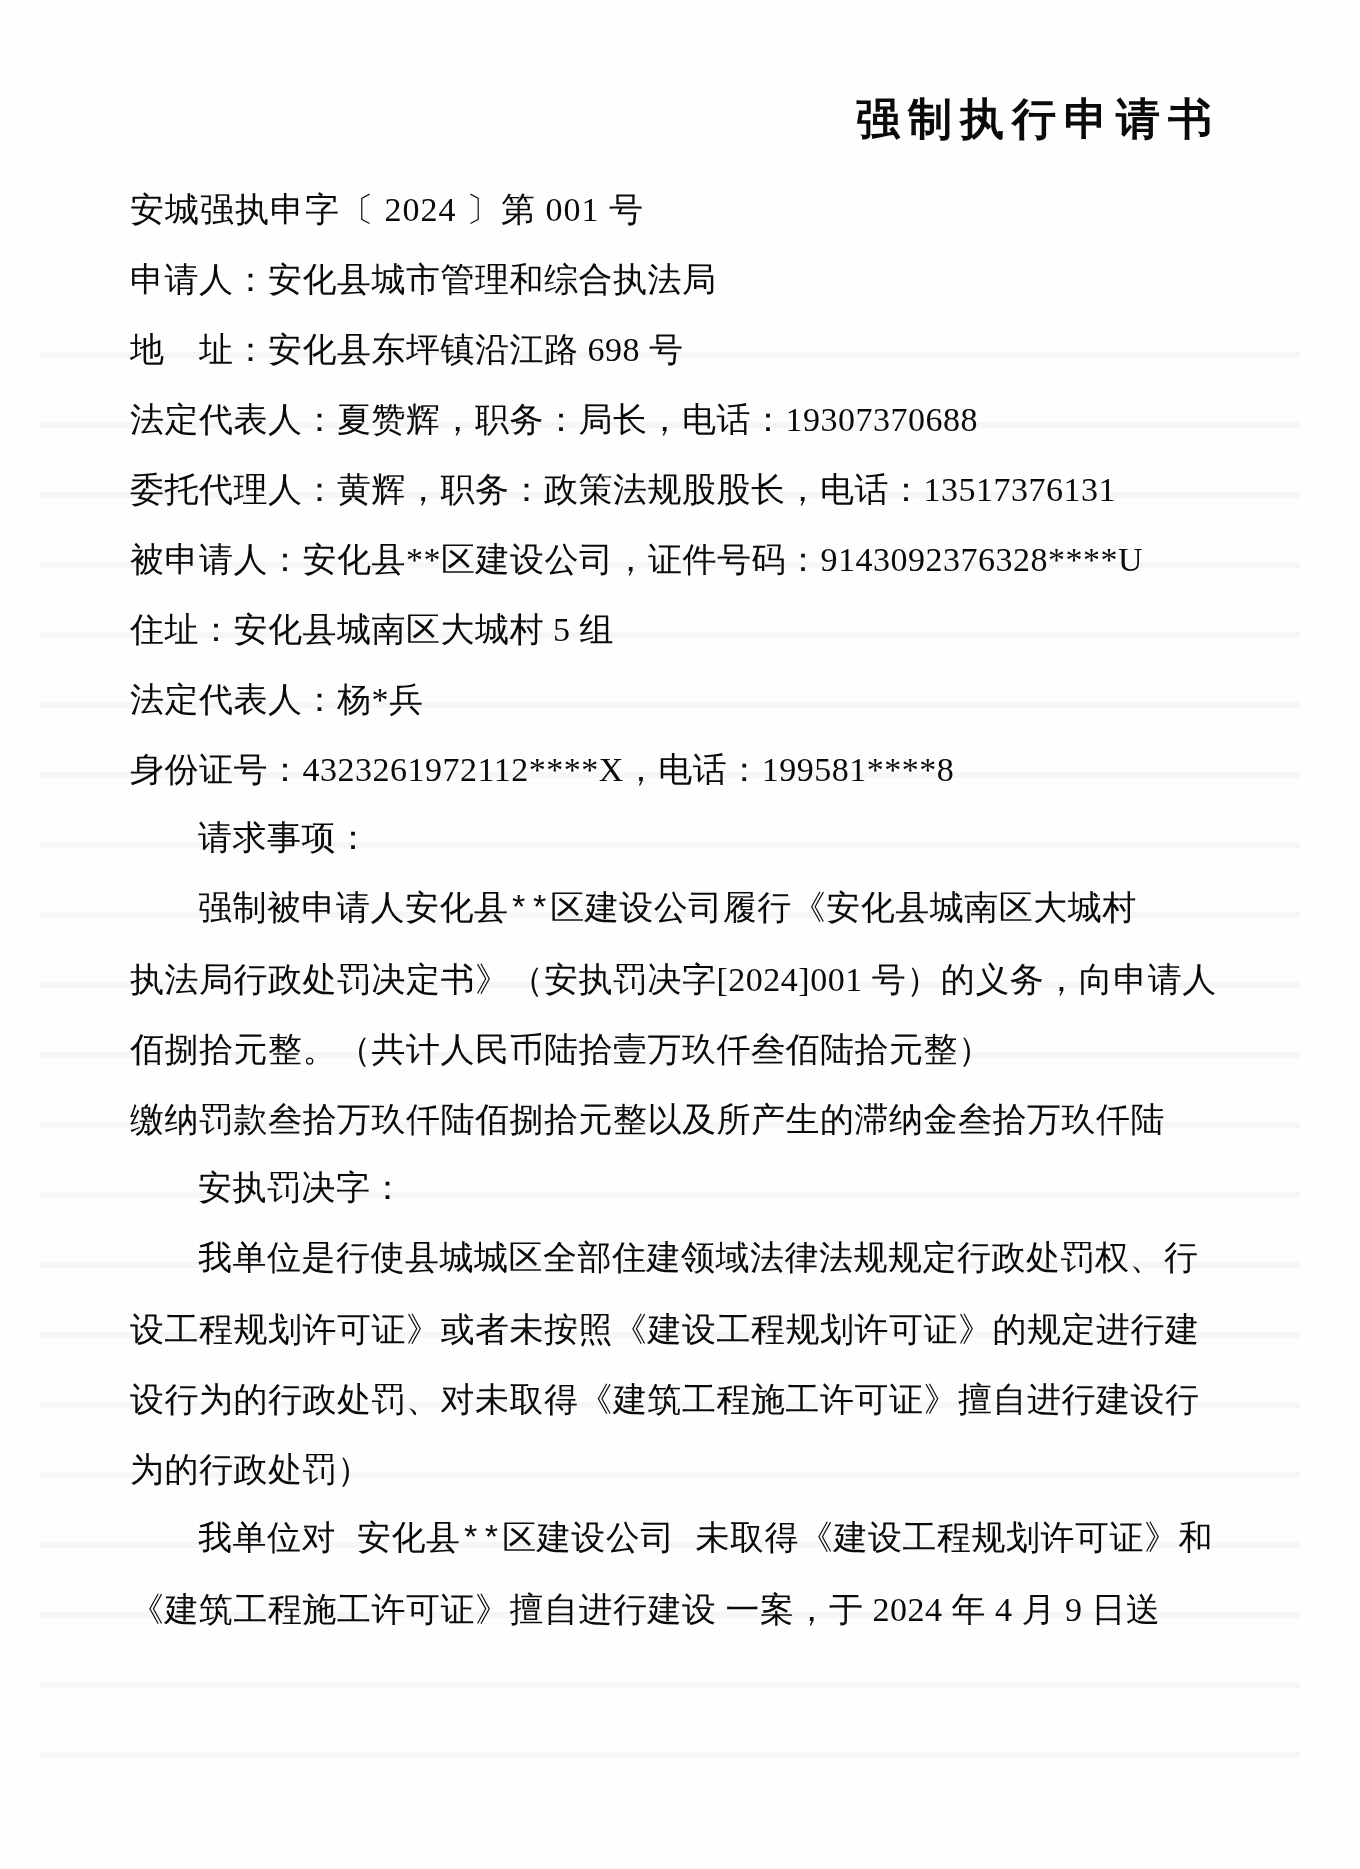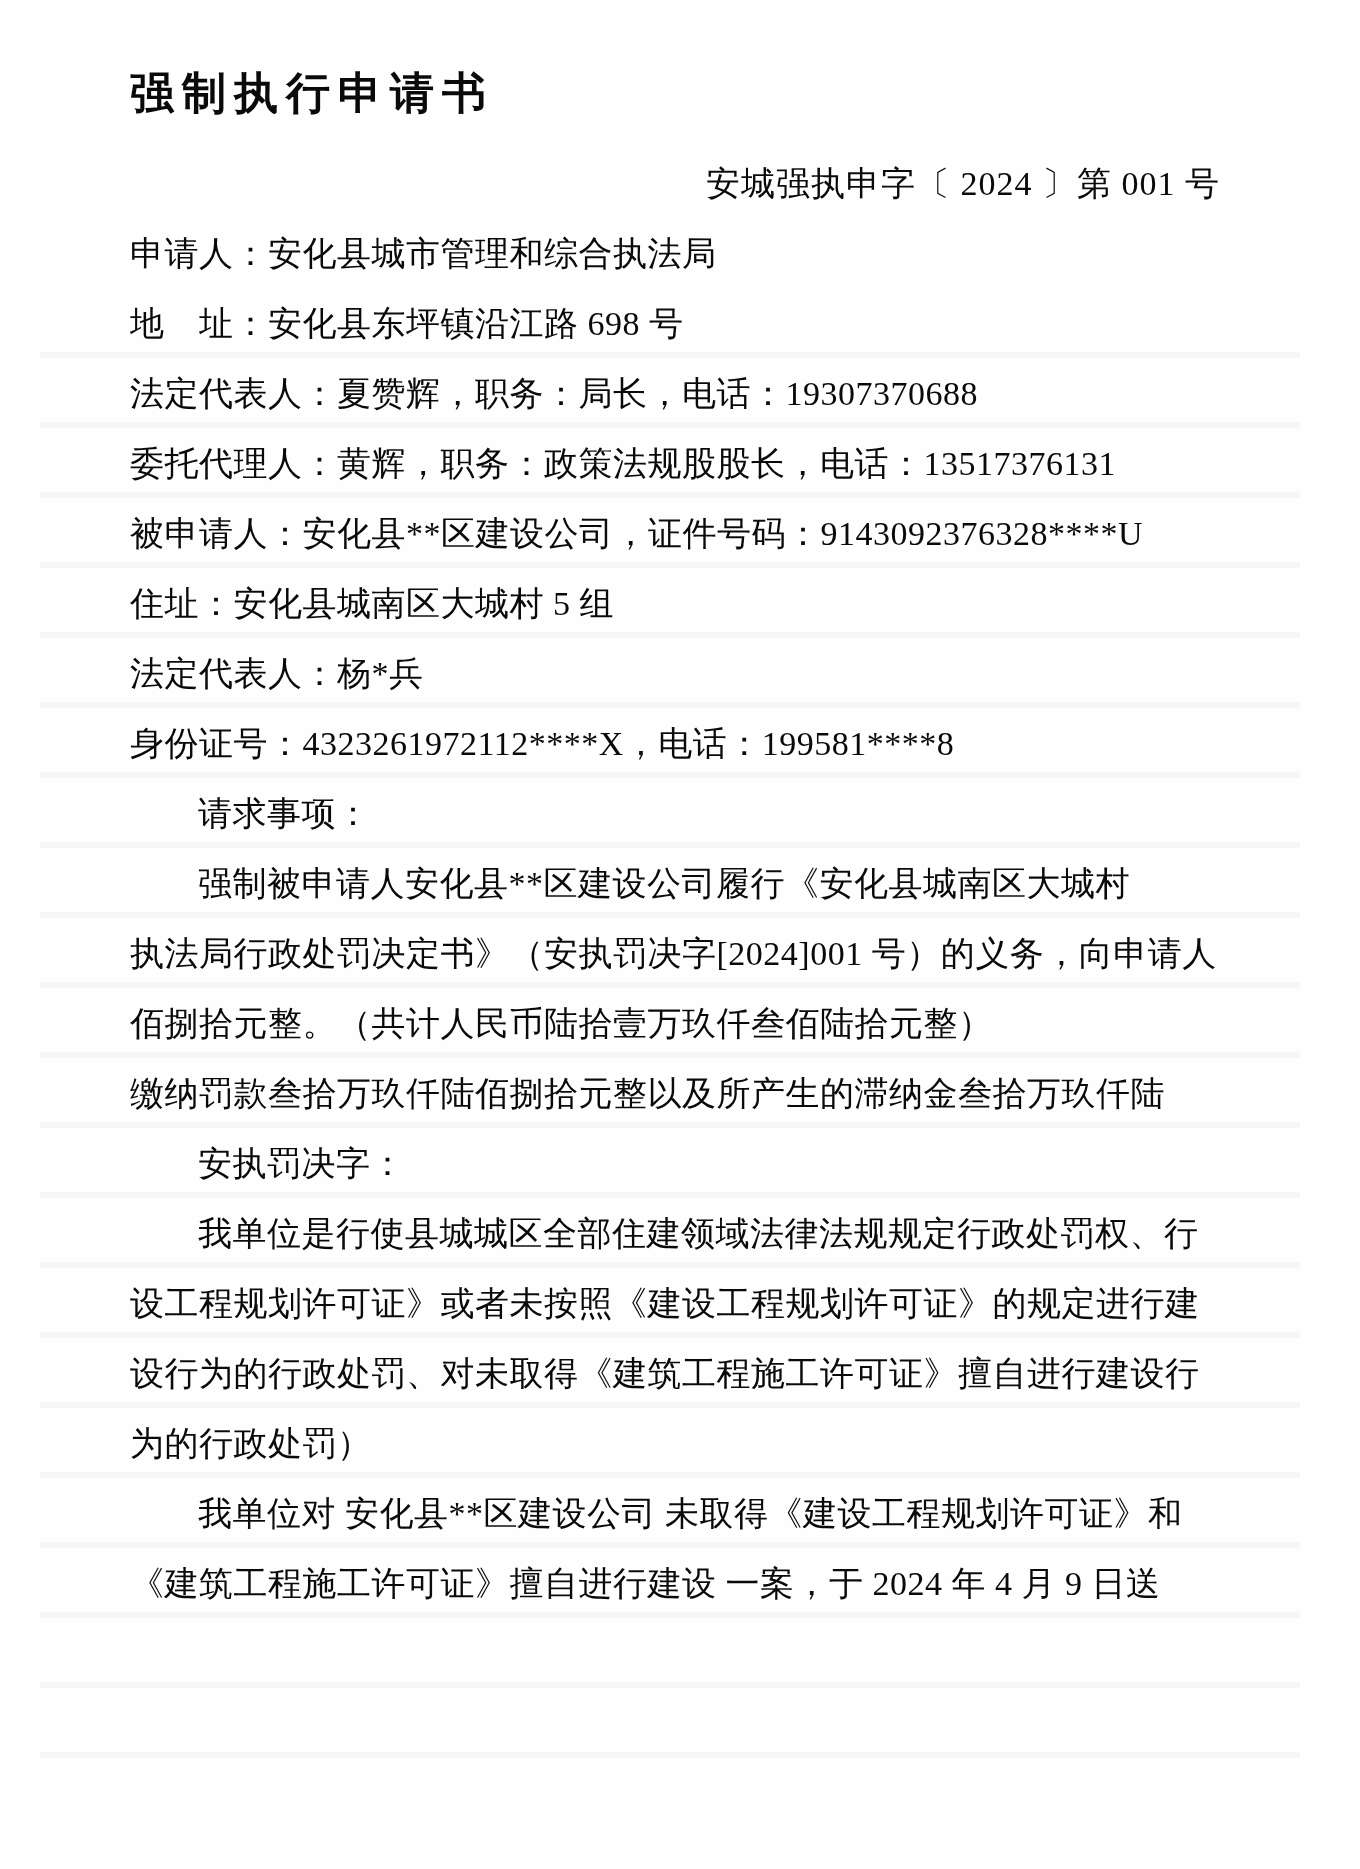--- a/index.html
+++ b/index.html
@@ -35,44 +35,44 @@
     );
     pointer-events: none;
   }
   .content {
     position: absolute;
     left: 130px;
     top: 0;
     width: 1090px;
   }
   .title {
-    margin: 67px 0 0 0;
+    margin: 93px 0 0 0;
     font-size: 44px;
     font-weight: bold;
     line-height: 54px;
     letter-spacing: 8px;
-    text-align: left;
+    text-align: right;
     white-space: nowrap;
   }
   .case-number {
     margin-top: 28px;
     font-size: 34px;
     line-height: 70px;
-    text-align: right;
     white-space: nowrap;
     letter-spacing: 1px;
   }
   .line {
     font-size: 34px;
     line-height: 70px;
     white-space: nowrap;
     letter-spacing: 0.5px;
   }
   .indent {
     text-indent: 68px;
+    font-family: Liberation Mono, monospace;
   }
 </style>
 </head>
 <body>
 
 <div class="page">
   <div class="content">
 
     <h1 class="title">强制执行申请书</h1>
 

